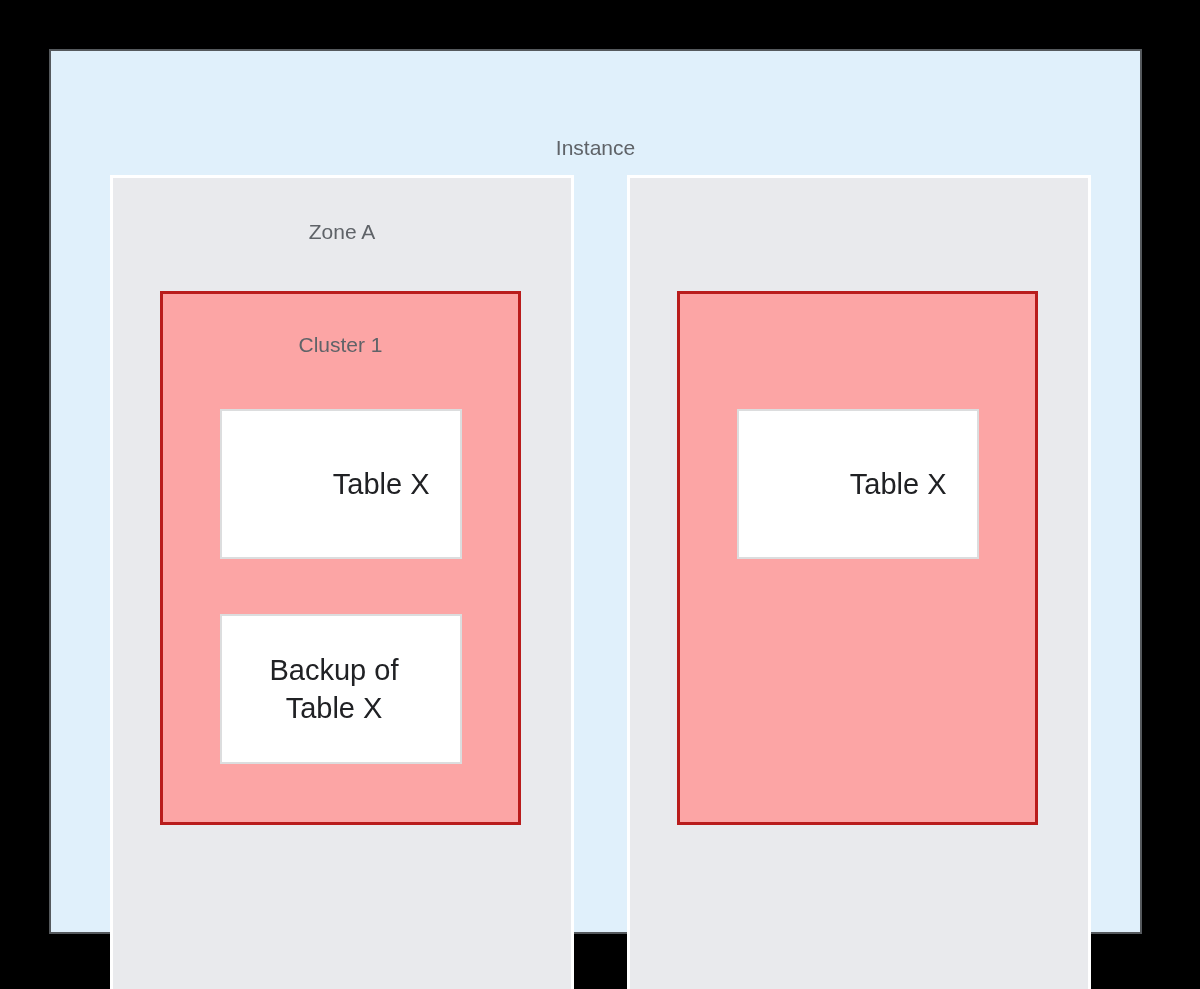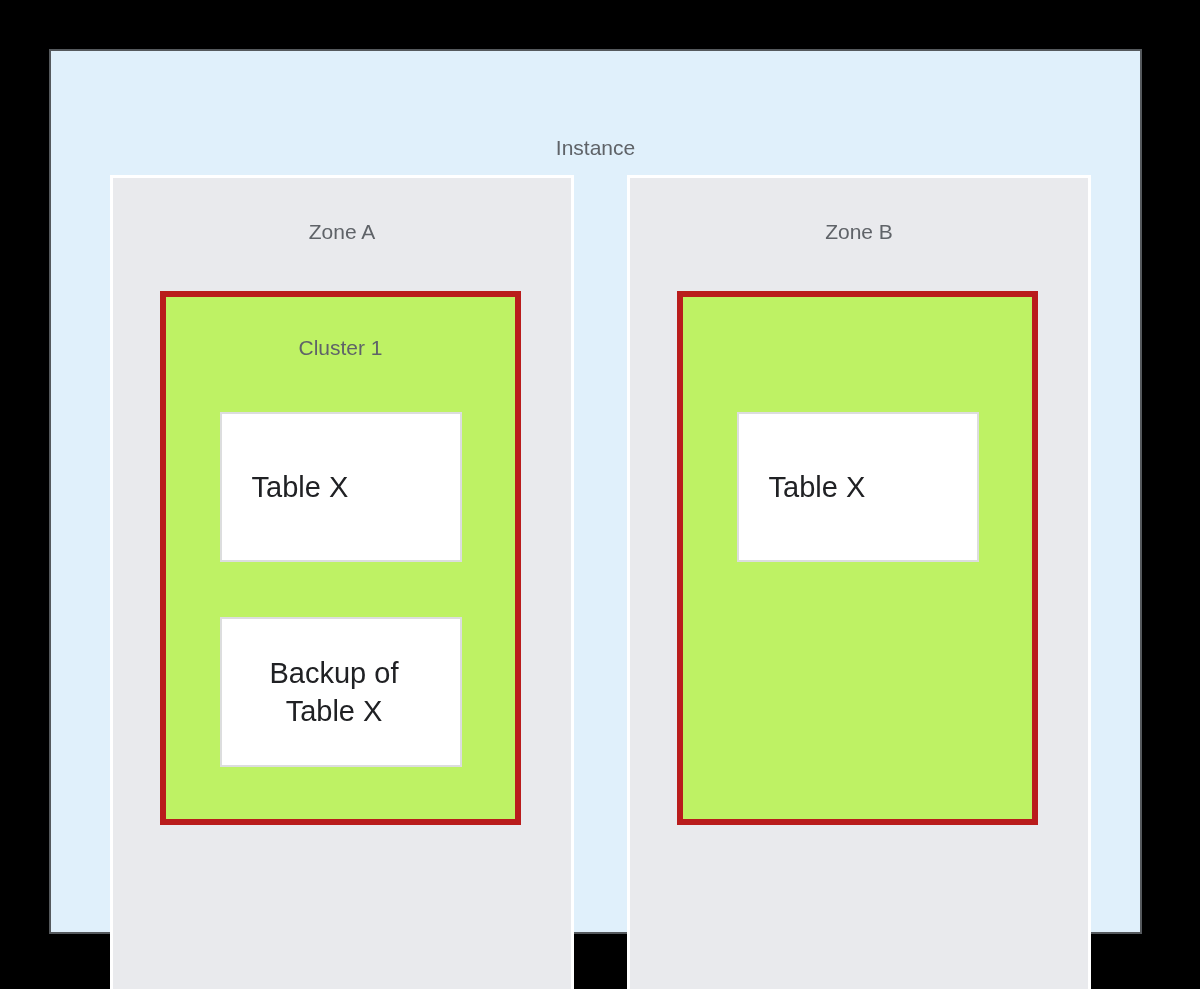--- a/index.html
+++ b/index.html
@@ -57,22 +57,22 @@
     line-height: 21px;
     color: #5F6368;
   }
   .cluster {
     position: absolute;
     left: 47px;
     top: 113px;
     width: 361px;
     height: 534px;
     box-sizing: border-box;
-    background: #bef264;
-    border: 6px solid #b91c1c;
+    background: #fca5a5;
+    border: 3px solid #b91c1c;
   }
   .cluster-label {
     position: absolute;
     left: 0;
     top: 40px;
     width: 100%;
     text-align: center;
     font-size: 21px;
     line-height: 21px;
     color: #5F6368;
@@ -81,21 +81,21 @@
     position: absolute;
     left: 50%;
     transform: translateX(-50%);
     width: 242px;
     height: 150px;
     box-sizing: border-box;
     background: #FFFFFF;
     border: 2px solid #DCDDDE;
     display: flex;
     align-items: center;
-    justify-content: flex-start;
+    justify-content: flex-end;
     text-align: center;
     font-size: 29px;
     line-height: 38px;
     color: #202124;
     padding: 0 30px;
   }
   .table-pos-1 { top: 115px; }
   .table-pos-2 { top: 320px; padding-left: 17px; }
 </style>
 </head>
@@ -116,21 +116,20 @@
           <span>Table X</span>
         </div>
 
         <div class="table-box table-pos-2">
           <span>Backup of Table X</span>
         </div>
       </div>
     </div>
 
     <div class="zone zone-b">
-      <div class="zone-label">Zone B</div>
 
       <div class="cluster">
 
         <div class="table-box table-pos-1">
           <span>Table X</span>
         </div>
       </div>
     </div>
 
   </div>

